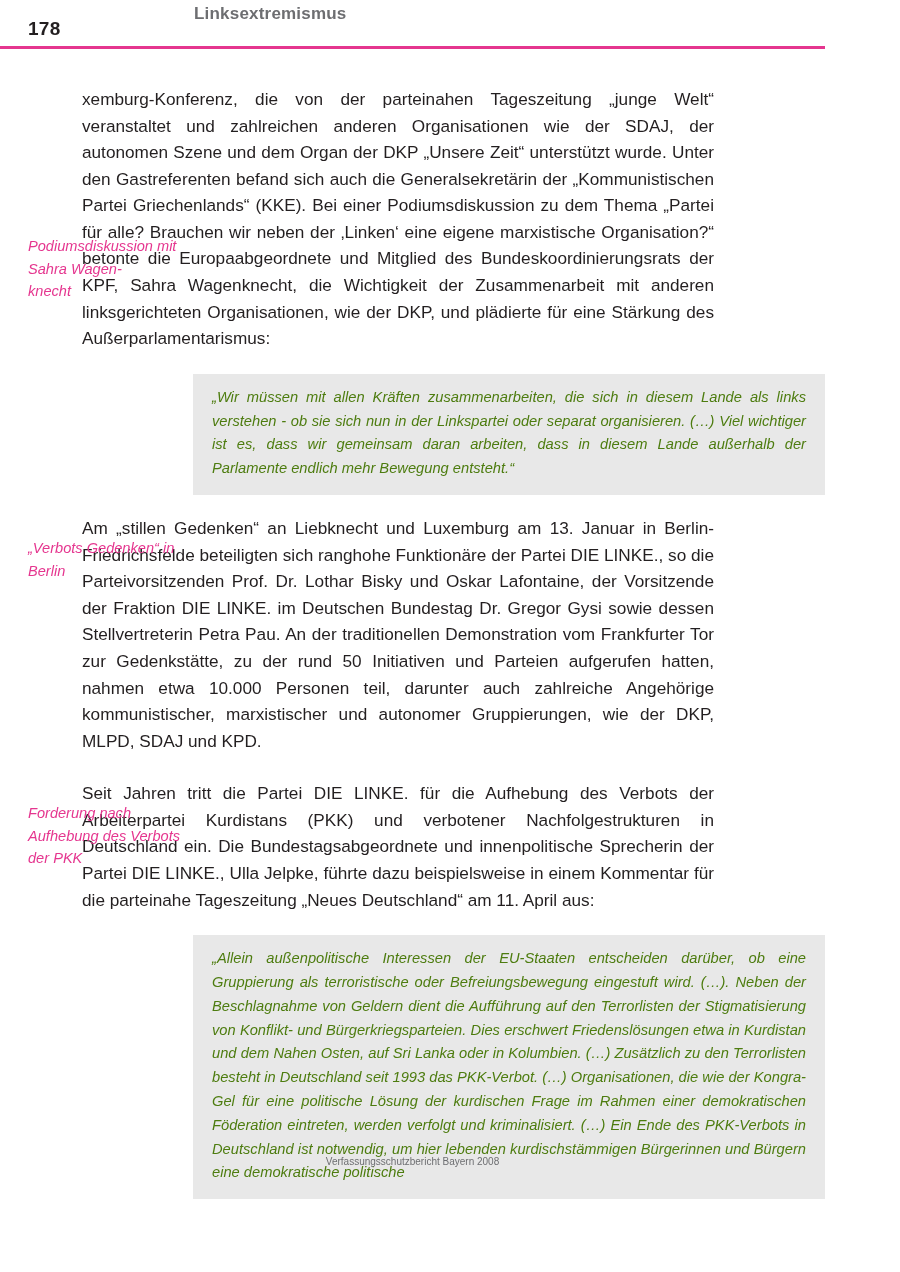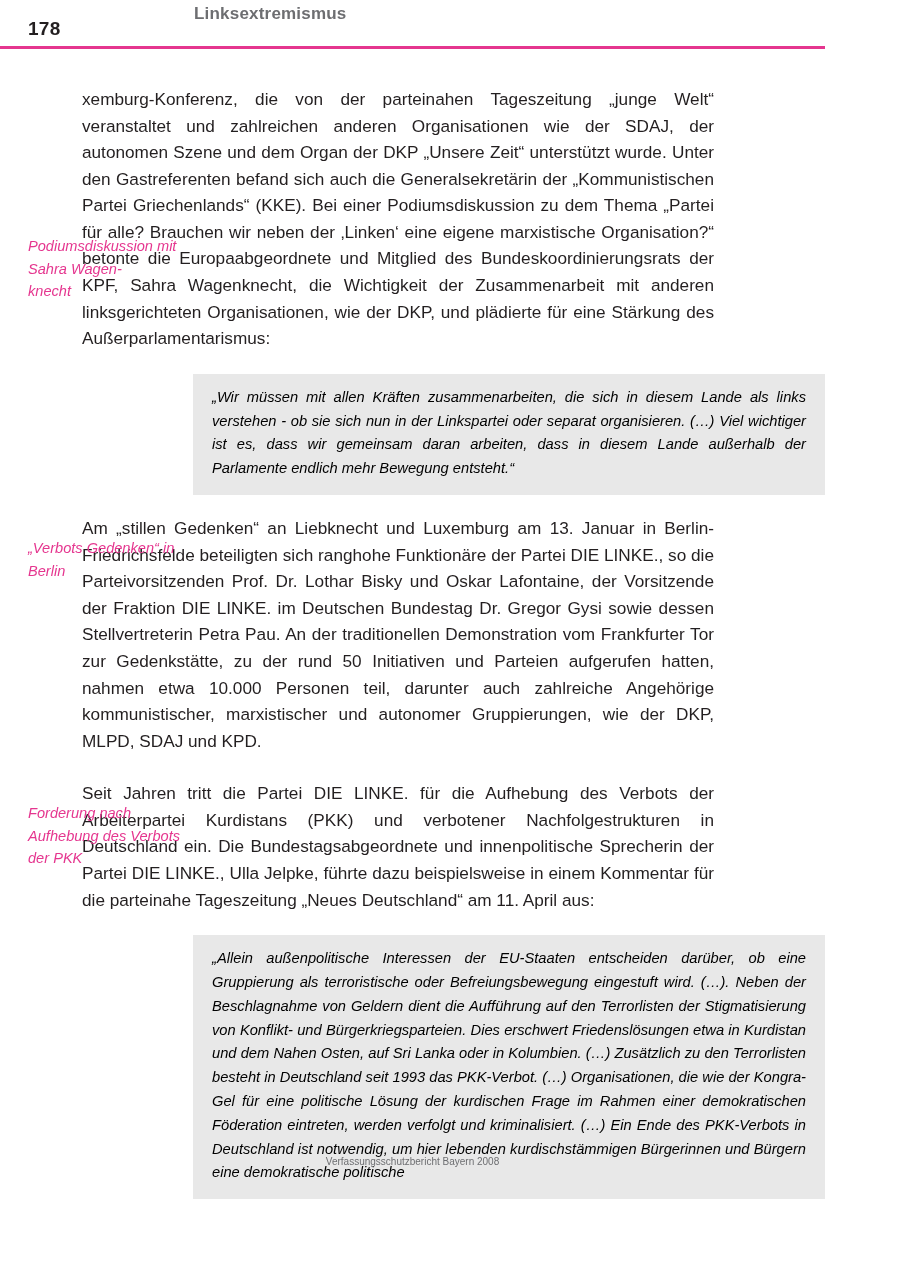--- a/index.html
+++ b/index.html
@@ -94,21 +94,21 @@
   .quote-box {
     margin-left: 193px;
     width: 632px;
     background: #e8e8e8;
     box-sizing: border-box;
     padding: 12px 19px 14px 19px;
     font-size: 14.7px;
     line-height: 1.62;
     font-style: italic;
     text-align: justify;
-    color: #000000;
+    color: #4d7c0f;
   }
   .sp-20 { height: 20px; }
   .sp-22 { height: 22px; }
   .sp-26 { height: 26px; }
 
   
   .page-footer {
     position: absolute;
     left: 0;
     top: 1156px;

